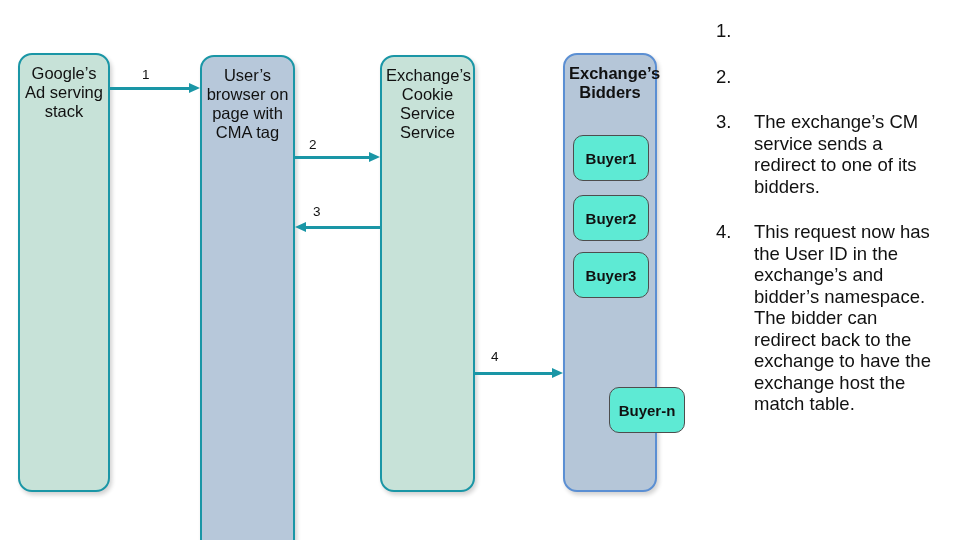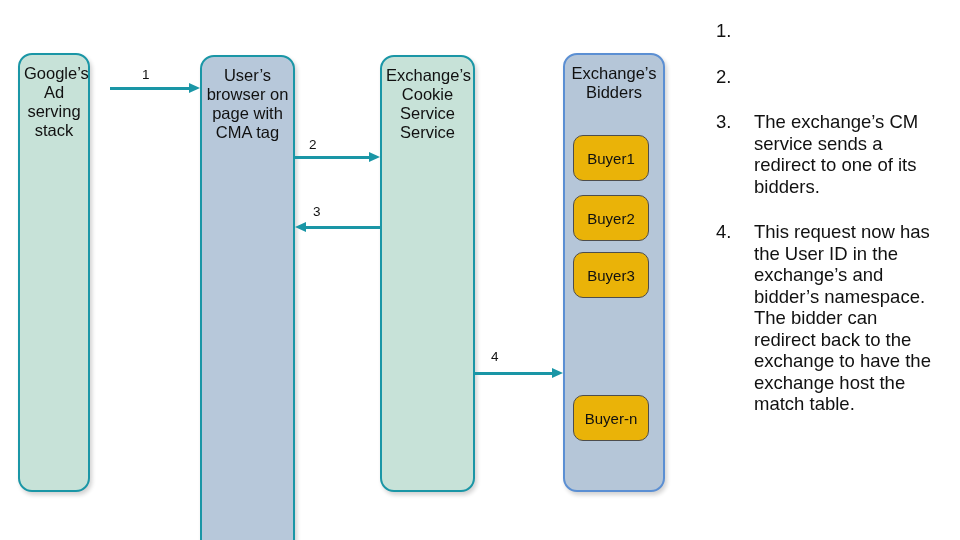--- a/index.html
+++ b/index.html
@@ -10,34 +10,34 @@
   
   .node{
     position:absolute;box-sizing:border-box;border-radius:14px;
     border:2px solid #1a96a6;box-shadow:2px 3px 4px rgba(0,0,0,0.18);
     text-align:center;font-size:16.5px;line-height:19px;
   }
   .node-green{background:#c7e2d8;}
   .node-blue{background:#b7c8da;}
   .node-bidders{background:#b5c6d8;border-color:#5b8fd3;}
   .node-label{padding:9px 4px 0 4px;}
-  #node-google{left:18px;top:53px;width:72px;height:439px;}
+  #node-google{left:18px;top:53px;width:92px;height:439px;}
   #node-browser{left:200px;top:55px;width:95px;height:508px;}
   #node-cm{left:380px;top:55px;width:95px;height:437px;}
-  #node-bidders{left:563px;top:53px;width:102px;height:439px;}
+  #node-bidders{left:563px;top:53px;width:94px;height:439px;font-weight:bold;}
   
   .buyer{
     position:absolute;left:8px;width:76px;height:46px;box-sizing:border-box;
-    background:#eab308;border:1.5px solid #4d4d4d;border-radius:10px;
+    background:#5eead4;border:1.5px solid #4d4d4d;border-radius:10px;
     display:flex;align-items:center;justify-content:center;font-size:15px;
   }
   #buyer-1{top:80px;}
   #buyer-2{top:140px;}
   #buyer-3{top:197px;}
-  #buyer-n{top:340px;}
+  #buyer-n{top:332px;margin-left:36px;}
   
   .arrow{position:absolute;height:3px;background:#1a96a6;}
   .arrow-right::after{
     content:"";position:absolute;right:-11px;top:-3.5px;
     border-top:5px solid transparent;border-bottom:5px solid transparent;
     border-left:11px solid #1a96a6;
   }
   .arrow-left::before{
     content:"";position:absolute;left:-11px;top:-3.5px;
     border-top:5px solid transparent;border-bottom:5px solid transparent;

